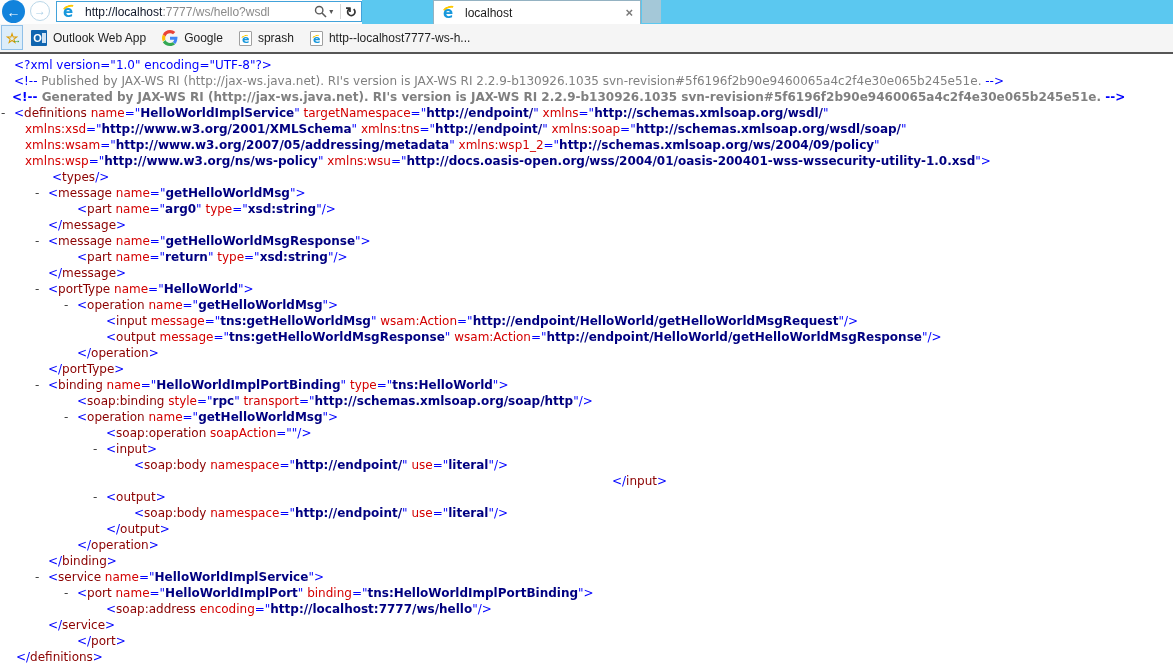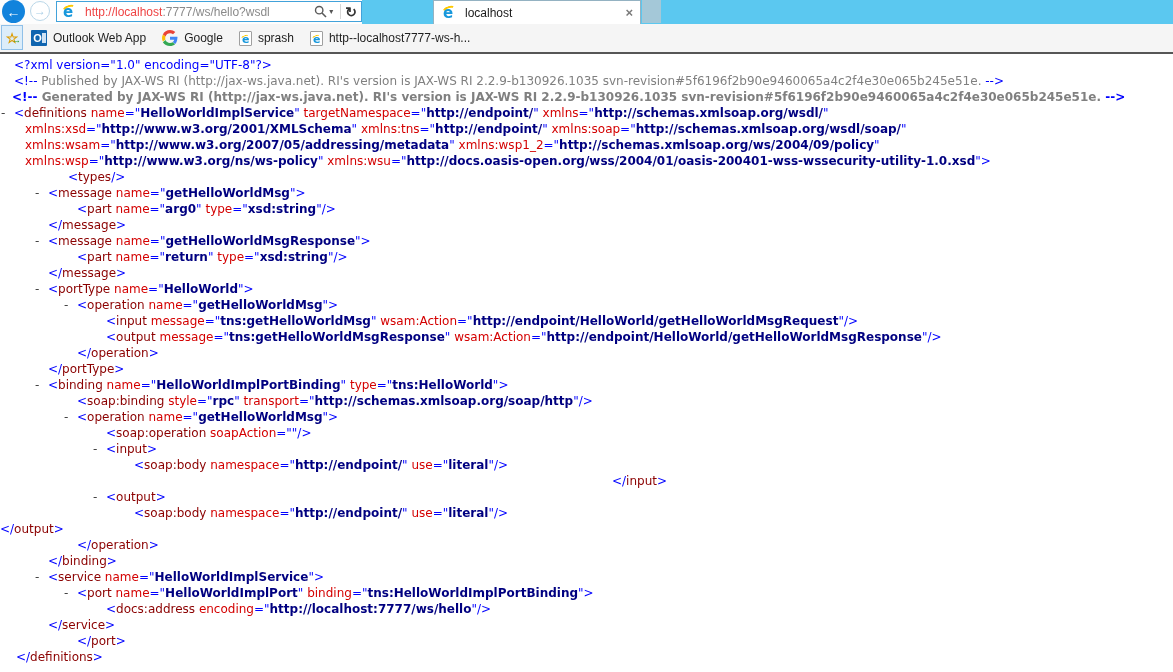--- a/index.html
+++ b/index.html
@@ -24,21 +24,21 @@
   #addr{position:absolute;left:56px;top:1px;width:306px;height:21px;background:#fff;
     border:1px solid var(--addr-border);display:flex;align-items:center;padding:0 4px;}
   .ie-icon{position:relative;width:18px;height:18px;flex:0 0 auto;}
   .ie-icon .e{position:absolute;left:2px;top:0px;font:bold 15px "DejaVu Sans",sans-serif;color:#1898dc;}
   .ie-icon .sw{position:absolute;left:1px;top:2px;width:15px;height:11px;border:2px solid transparent;
     border-top-color:#fdc800;border-radius:50%;transform:rotate(-20deg);}
   .ie-icon.small{width:13px;height:15px;background:#fff;border:1px solid #9f9f9f;border-radius:1px;}
   .ie-icon.small .e{left:2px;top:1px;font-size:11px;}
   .ie-icon.small .sw{left:1px;top:3px;width:9px;height:7px;border-width:1px;border-top-color:#fdc800;}
   #url{flex:1;margin-left:6px;font-size:12px;white-space:nowrap;overflow:hidden;}
-  #url .host{color:#ef4444;} #url .path{color:#8a8a8a;}
+  #url .host{color:#0f172a;} #url .path{color:#8a8a8a;}
   #addr-icons{display:flex;align-items:center;flex:0 0 auto;}
   #search-ico svg{display:block;}
   #caret{font-size:8px;color:#555;margin:0 3px 0 2px;}
   #addr-sep{width:1px;height:15px;background:#d6d6d6;margin:0 4px;}
   #refresh{font-size:14px;color:#333;font-weight:bold;line-height:1;}
 
   #tab{position:absolute;left:433px;top:0;width:208px;height:24px;background:#fff;
     border:1px solid #94b2c2;border-bottom:none;display:flex;align-items:center;padding:0 7px;}
   #tab-title{flex:1;margin-left:6px;font-size:12px;color:#1a1a1a;white-space:nowrap;overflow:hidden;}
   #tab-close{color:#7a7a7a;font-size:13px;font-weight:bold;line-height:1;}
@@ -166,21 +166,21 @@
 
   <div id="content">
     <div id="xml-root">
         <div class="xline" style="padding-left: 14px;"><span class="tok-m">&lt;?xml version="1.0" encoding="UTF-8"?&gt;</span></div>
         <div class="xline" style="padding-left: 14px;"><span class="tok-m">&lt;!--</span><span class="tok-c"> Published by JAX-WS RI (http://jax-ws.java.net). RI's version is JAX-WS RI 2.2.9-b130926.1035 svn-revision#5f6196f2b90e9460065a4c2f4e30e065b245e51e. </span><span class="tok-m">--&gt;</span></div>
         <div class="xline" style="padding-left: 12px; font-weight: bold;"><span class="tok-m">&lt;!--</span><span class="tok-c"> Generated by JAX-WS RI (http://jax-ws.java.net). RI's version is JAX-WS RI 2.2.9-b130926.1035 svn-revision#5f6196f2b90e9460065a4c2f4e30e065b245e51e. </span><span class="tok-m">--&gt;</span></div>
         <div class="xline" style="padding-left: 14px;"><span class="mark" style="left: 1px;">-</span><span class="tok-m">&lt;</span><span class="tok-e">definitions</span><span class="tok-a"> name</span><span class="tok-m">="</span><span class="tok-v">HelloWorldImplService</span><span class="tok-m">"</span><span class="tok-a"> targetNamespace</span><span class="tok-m">="</span><span class="tok-v">http://endpoint/</span><span class="tok-m">"</span><span class="tok-a"> xmlns</span><span class="tok-m">="</span><span class="tok-v">http://schemas.xmlsoap.org/wsdl/</span><span class="tok-m">"</span></div>
         <div class="xline" style="padding-left: 25px;"><span class="tok-a">xmlns:xsd</span><span class="tok-m">="</span><span class="tok-v">http://www.w3.org/2001/XMLSchema</span><span class="tok-m">"</span><span class="tok-a"> xmlns:tns</span><span class="tok-m">="</span><span class="tok-v">http://endpoint/</span><span class="tok-m">"</span><span class="tok-a"> xmlns:soap</span><span class="tok-m">="</span><span class="tok-v">http://schemas.xmlsoap.org/wsdl/soap/</span><span class="tok-m">"</span></div>
         <div class="xline" style="padding-left: 25px;"><span class="tok-a">xmlns:wsam</span><span class="tok-m">="</span><span class="tok-v">http://www.w3.org/2007/05/addressing/metadata</span><span class="tok-m">"</span><span class="tok-a"> xmlns:wsp1_2</span><span class="tok-m">="</span><span class="tok-v">http://schemas.xmlsoap.org/ws/2004/09/policy</span><span class="tok-m">"</span></div>
         <div class="xline" style="padding-left: 25px;"><span class="tok-a">xmlns:wsp</span><span class="tok-m">="</span><span class="tok-v">http://www.w3.org/ns/ws-policy</span><span class="tok-m">"</span><span class="tok-a"> xmlns:wsu</span><span class="tok-m">="</span><span class="tok-v">http://docs.oasis-open.org/wss/2004/01/oasis-200401-wss-wssecurity-utility-1.0.xsd</span><span class="tok-m">"&gt;</span></div>
-        <div class="xline" style="padding-left: 68px;"><span class="tok-m">&lt;</span><span class="tok-e">types</span><span class="tok-m">/&gt;</span></div>
+        <div class="xline" style="padding-left: 52px;"><span class="tok-m">&lt;</span><span class="tok-e">types</span><span class="tok-m">/&gt;</span></div>
         <div class="xline" style="padding-left: 48px;"><span class="mark" style="left: 35px;">-</span><span class="tok-m">&lt;</span><span class="tok-e">message</span><span class="tok-a"> name</span><span class="tok-m">="</span><span class="tok-v">getHelloWorldMsg</span><span class="tok-m">"&gt;</span></div>
         <div class="xline" style="padding-left: 77px;"><span class="tok-m">&lt;</span><span class="tok-e">part</span><span class="tok-a"> name</span><span class="tok-m">="</span><span class="tok-v">arg0</span><span class="tok-m">"</span><span class="tok-a"> type</span><span class="tok-m">="</span><span class="tok-v">xsd:string</span><span class="tok-m">"/&gt;</span></div>
         <div class="xline" style="padding-left: 48px;"><span class="tok-m">&lt;/</span><span class="tok-e">message</span><span class="tok-m">&gt;</span></div>
         <div class="xline" style="padding-left: 48px;"><span class="mark" style="left: 35px;">-</span><span class="tok-m">&lt;</span><span class="tok-e">message</span><span class="tok-a"> name</span><span class="tok-m">="</span><span class="tok-v">getHelloWorldMsgResponse</span><span class="tok-m">"&gt;</span></div>
         <div class="xline" style="padding-left: 77px;"><span class="tok-m">&lt;</span><span class="tok-e">part</span><span class="tok-a"> name</span><span class="tok-m">="</span><span class="tok-v">return</span><span class="tok-m">"</span><span class="tok-a"> type</span><span class="tok-m">="</span><span class="tok-v">xsd:string</span><span class="tok-m">"/&gt;</span></div>
         <div class="xline" style="padding-left: 48px;"><span class="tok-m">&lt;/</span><span class="tok-e">message</span><span class="tok-m">&gt;</span></div>
         <div class="xline" style="padding-left: 48px;"><span class="mark" style="left: 35px;">-</span><span class="tok-m">&lt;</span><span class="tok-e">portType</span><span class="tok-a"> name</span><span class="tok-m">="</span><span class="tok-v">HelloWorld</span><span class="tok-m">"&gt;</span></div>
         <div class="xline" style="padding-left: 77px;"><span class="mark" style="left: 64px;">-</span><span class="tok-m">&lt;</span><span class="tok-e">operation</span><span class="tok-a"> name</span><span class="tok-m">="</span><span class="tok-v">getHelloWorldMsg</span><span class="tok-m">"&gt;</span></div>
         <div class="xline" style="padding-left: 106px;"><span class="tok-m">&lt;</span><span class="tok-e">input</span><span class="tok-a"> message</span><span class="tok-m">="</span><span class="tok-v">tns:getHelloWorldMsg</span><span class="tok-m">"</span><span class="tok-a"> wsam:Action</span><span class="tok-m">="</span><span class="tok-v">http://endpoint/HelloWorld/getHelloWorldMsgRequest</span><span class="tok-m">"/&gt;</span></div>
         <div class="xline" style="padding-left: 106px;"><span class="tok-m">&lt;</span><span class="tok-e">output</span><span class="tok-a"> message</span><span class="tok-m">="</span><span class="tok-v">tns:getHelloWorldMsgResponse</span><span class="tok-m">"</span><span class="tok-a"> wsam:Action</span><span class="tok-m">="</span><span class="tok-v">http://endpoint/HelloWorld/getHelloWorldMsgResponse</span><span class="tok-m">"/&gt;</span></div>
@@ -188,25 +188,25 @@
         <div class="xline" style="padding-left: 48px;"><span class="tok-m">&lt;/</span><span class="tok-e">portType</span><span class="tok-m">&gt;</span></div>
         <div class="xline" style="padding-left: 48px;"><span class="mark" style="left: 35px;">-</span><span class="tok-m">&lt;</span><span class="tok-e">binding</span><span class="tok-a"> name</span><span class="tok-m">="</span><span class="tok-v">HelloWorldImplPortBinding</span><span class="tok-m">"</span><span class="tok-a"> type</span><span class="tok-m">="</span><span class="tok-v">tns:HelloWorld</span><span class="tok-m">"&gt;</span></div>
         <div class="xline" style="padding-left: 77px;"><span class="tok-m">&lt;</span><span class="tok-e">soap:binding</span><span class="tok-a"> style</span><span class="tok-m">="</span><span class="tok-v">rpc</span><span class="tok-m">"</span><span class="tok-a"> transport</span><span class="tok-m">="</span><span class="tok-v">http://schemas.xmlsoap.org/soap/http</span><span class="tok-m">"/&gt;</span></div>
         <div class="xline" style="padding-left: 77px;"><span class="mark" style="left: 64px;">-</span><span class="tok-m">&lt;</span><span class="tok-e">operation</span><span class="tok-a"> name</span><span class="tok-m">="</span><span class="tok-v">getHelloWorldMsg</span><span class="tok-m">"&gt;</span></div>
         <div class="xline" style="padding-left: 106px;"><span class="tok-m">&lt;</span><span class="tok-e">soap:operation</span><span class="tok-a"> soapAction</span><span class="tok-m">=""/&gt;</span></div>
         <div class="xline" style="padding-left: 106px;"><span class="mark" style="left: 93px;">-</span><span class="tok-m">&lt;</span><span class="tok-e">input</span><span class="tok-m">&gt;</span></div>
         <div class="xline" style="padding-left: 134px;"><span class="tok-m">&lt;</span><span class="tok-e">soap:body</span><span class="tok-a"> namespace</span><span class="tok-m">="</span><span class="tok-v">http://endpoint/</span><span class="tok-m">"</span><span class="tok-a"> use</span><span class="tok-m">="</span><span class="tok-v">literal</span><span class="tok-m">"/&gt;</span></div>
         <div class="xline" style="padding-left: 106px; text-align: center;"><span class="tok-m">&lt;/</span><span class="tok-e">input</span><span class="tok-m">&gt;</span></div>
         <div class="xline" style="padding-left: 106px;"><span class="mark" style="left: 93px;">-</span><span class="tok-m">&lt;</span><span class="tok-e">output</span><span class="tok-m">&gt;</span></div>
         <div class="xline" style="padding-left: 134px;"><span class="tok-m">&lt;</span><span class="tok-e">soap:body</span><span class="tok-a"> namespace</span><span class="tok-m">="</span><span class="tok-v">http://endpoint/</span><span class="tok-m">"</span><span class="tok-a"> use</span><span class="tok-m">="</span><span class="tok-v">literal</span><span class="tok-m">"/&gt;</span></div>
-        <div class="xline" style=""><span class="tok-m">&lt;/</span><span class="tok-e">output</span><span class="tok-m">&gt;</span></div>
+        <div class="xline" style="padding-left: 106px;"><span class="tok-m">&lt;/</span><span class="tok-e">output</span><span class="tok-m">&gt;</span></div>
         <div class="xline" style="padding-left: 77px;"><span class="tok-m">&lt;/</span><span class="tok-e">operation</span><span class="tok-m">&gt;</span></div>
         <div class="xline" style="padding-left: 48px;"><span class="tok-m">&lt;/</span><span class="tok-e">binding</span><span class="tok-m">&gt;</span></div>
         <div class="xline" style="padding-left: 48px;"><span class="mark" style="left: 35px;">-</span><span class="tok-m">&lt;</span><span class="tok-e">service</span><span class="tok-a"> name</span><span class="tok-m">="</span><span class="tok-v">HelloWorldImplService</span><span class="tok-m">"&gt;</span></div>
         <div class="xline" style="padding-left: 77px;"><span class="mark" style="left: 64px;">-</span><span class="tok-m">&lt;</span><span class="tok-e">port</span><span class="tok-a"> name</span><span class="tok-m">="</span><span class="tok-v">HelloWorldImplPort</span><span class="tok-m">"</span><span class="tok-a"> binding</span><span class="tok-m">="</span><span class="tok-v">tns:HelloWorldImplPortBinding</span><span class="tok-m">"&gt;</span></div>
-        <div class="xline" style="padding-left: 106px;"><span class="tok-m">&lt;</span><span class="tok-e">docs:address</span><span class="tok-a"> encoding</span><span class="tok-m">="</span><span class="tok-v">http://localhost:7777/ws/hello</span><span class="tok-m">"/&gt;</span></div>
+        <div class="xline" style="padding-left: 106px;"><span class="tok-m">&lt;</span><span class="tok-e">soap:address</span><span class="tok-a"> encoding</span><span class="tok-m">="</span><span class="tok-v">http://localhost:7777/ws/hello</span><span class="tok-m">"/&gt;</span></div>
         <div class="xline" style="padding-left: 48px;"><span class="tok-m">&lt;/</span><span class="tok-e">service</span><span class="tok-m">&gt;</span></div>
         <div class="xline" style="padding-left: 77px;"><span class="tok-m">&lt;/</span><span class="tok-e">port</span><span class="tok-m">&gt;</span></div>
         <div class="xline" style="padding-left: 16px;"><span class="tok-m">&lt;/</span><span class="tok-e">definitions</span><span class="tok-m">&gt;</span></div>
       </div>
   </div>
 
 </div>
 
 </body></html>

